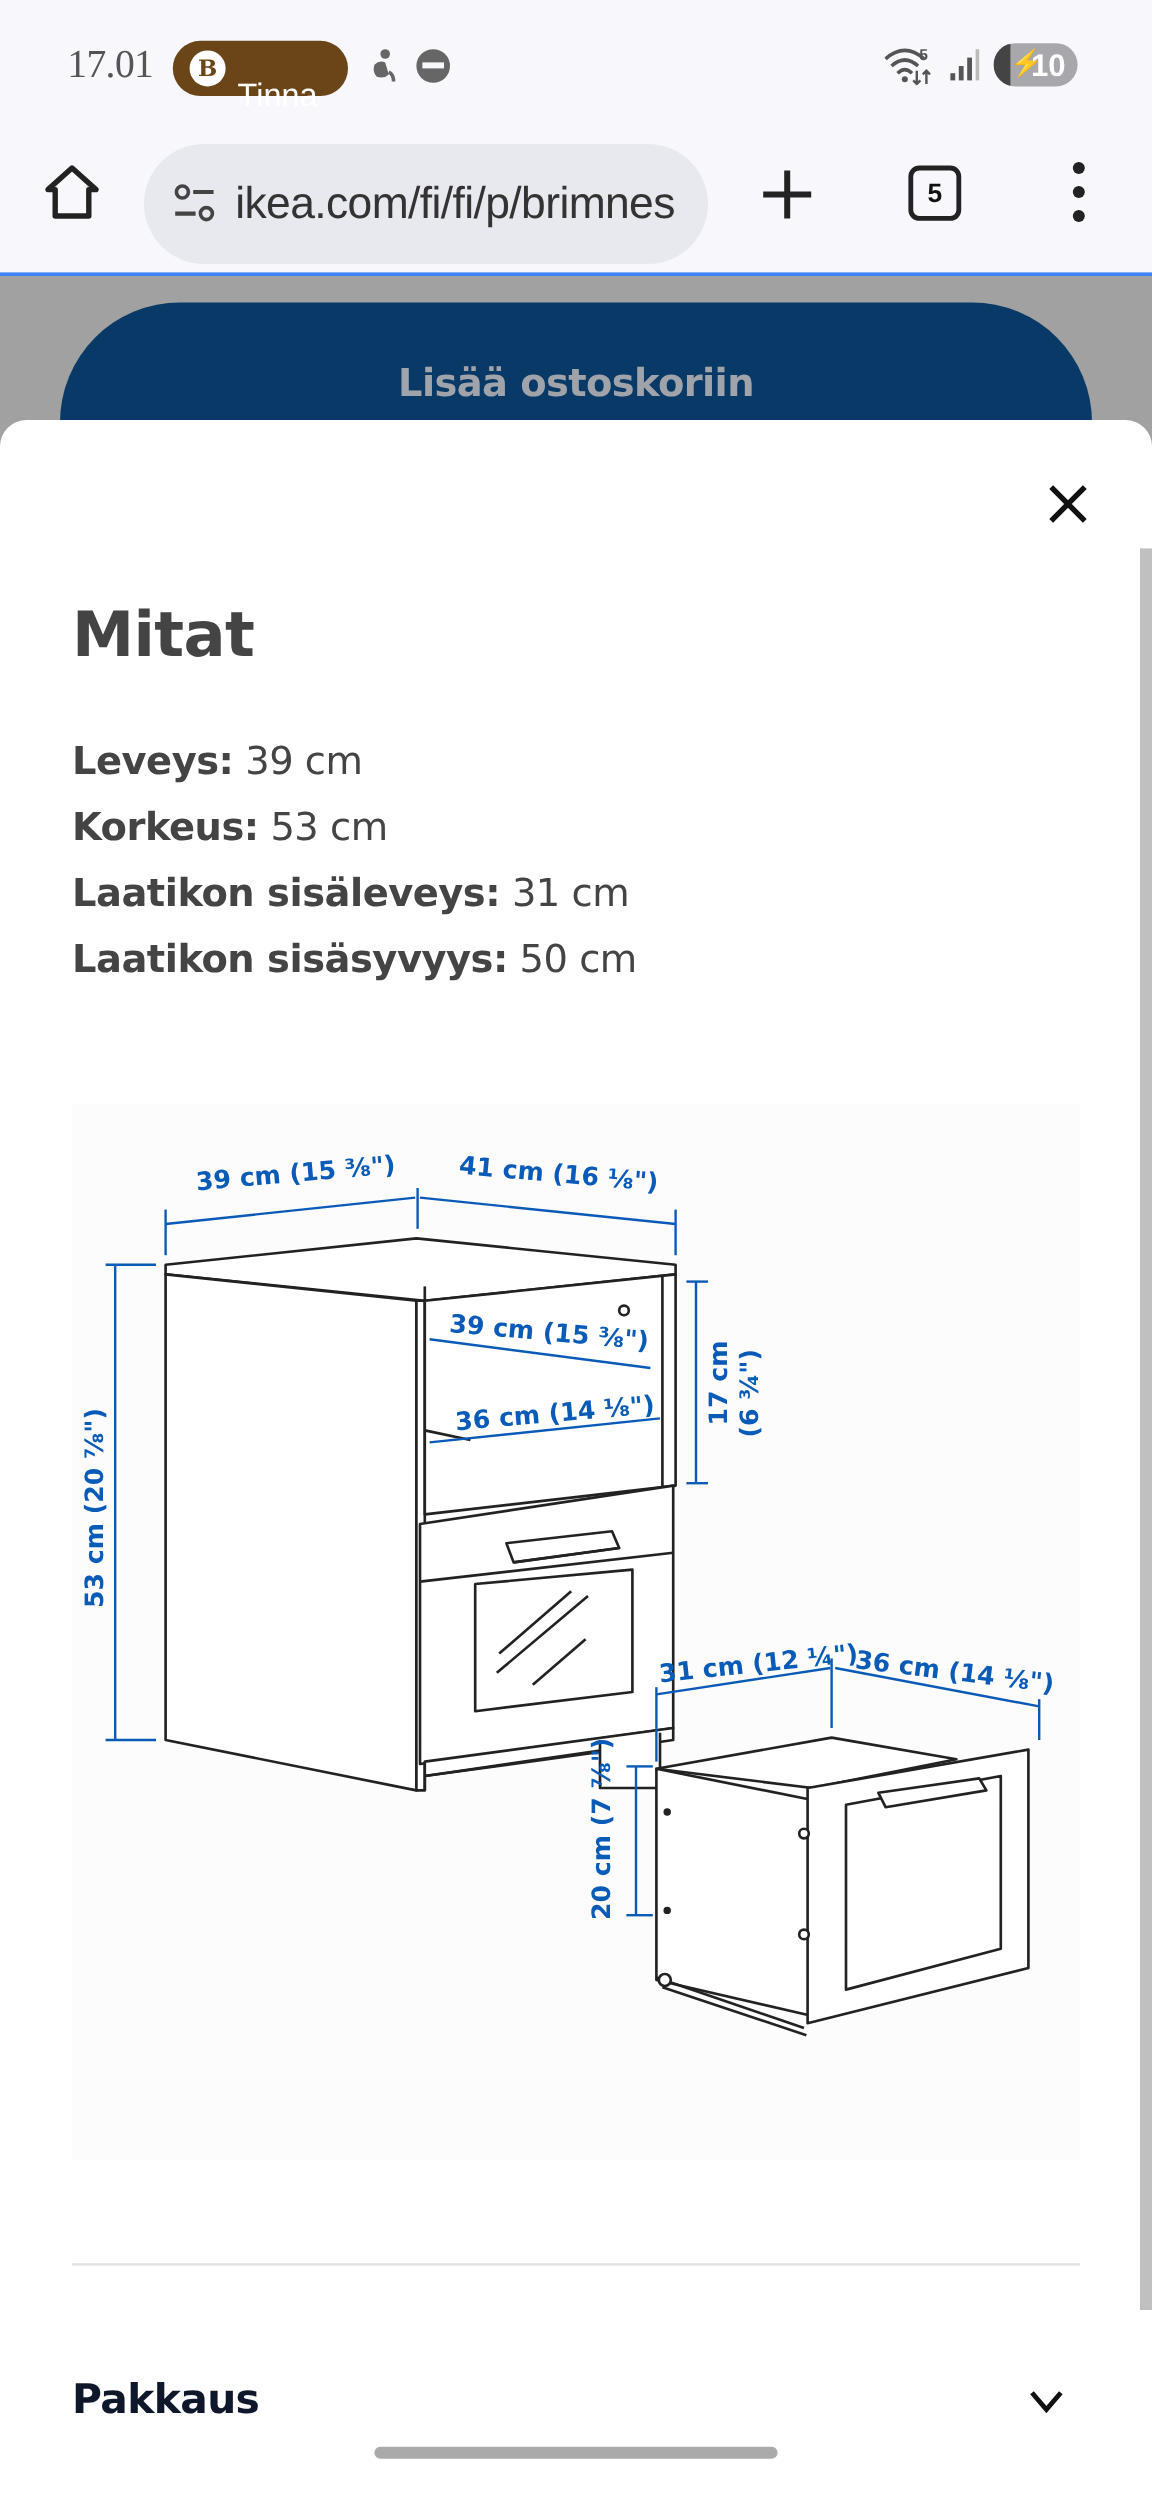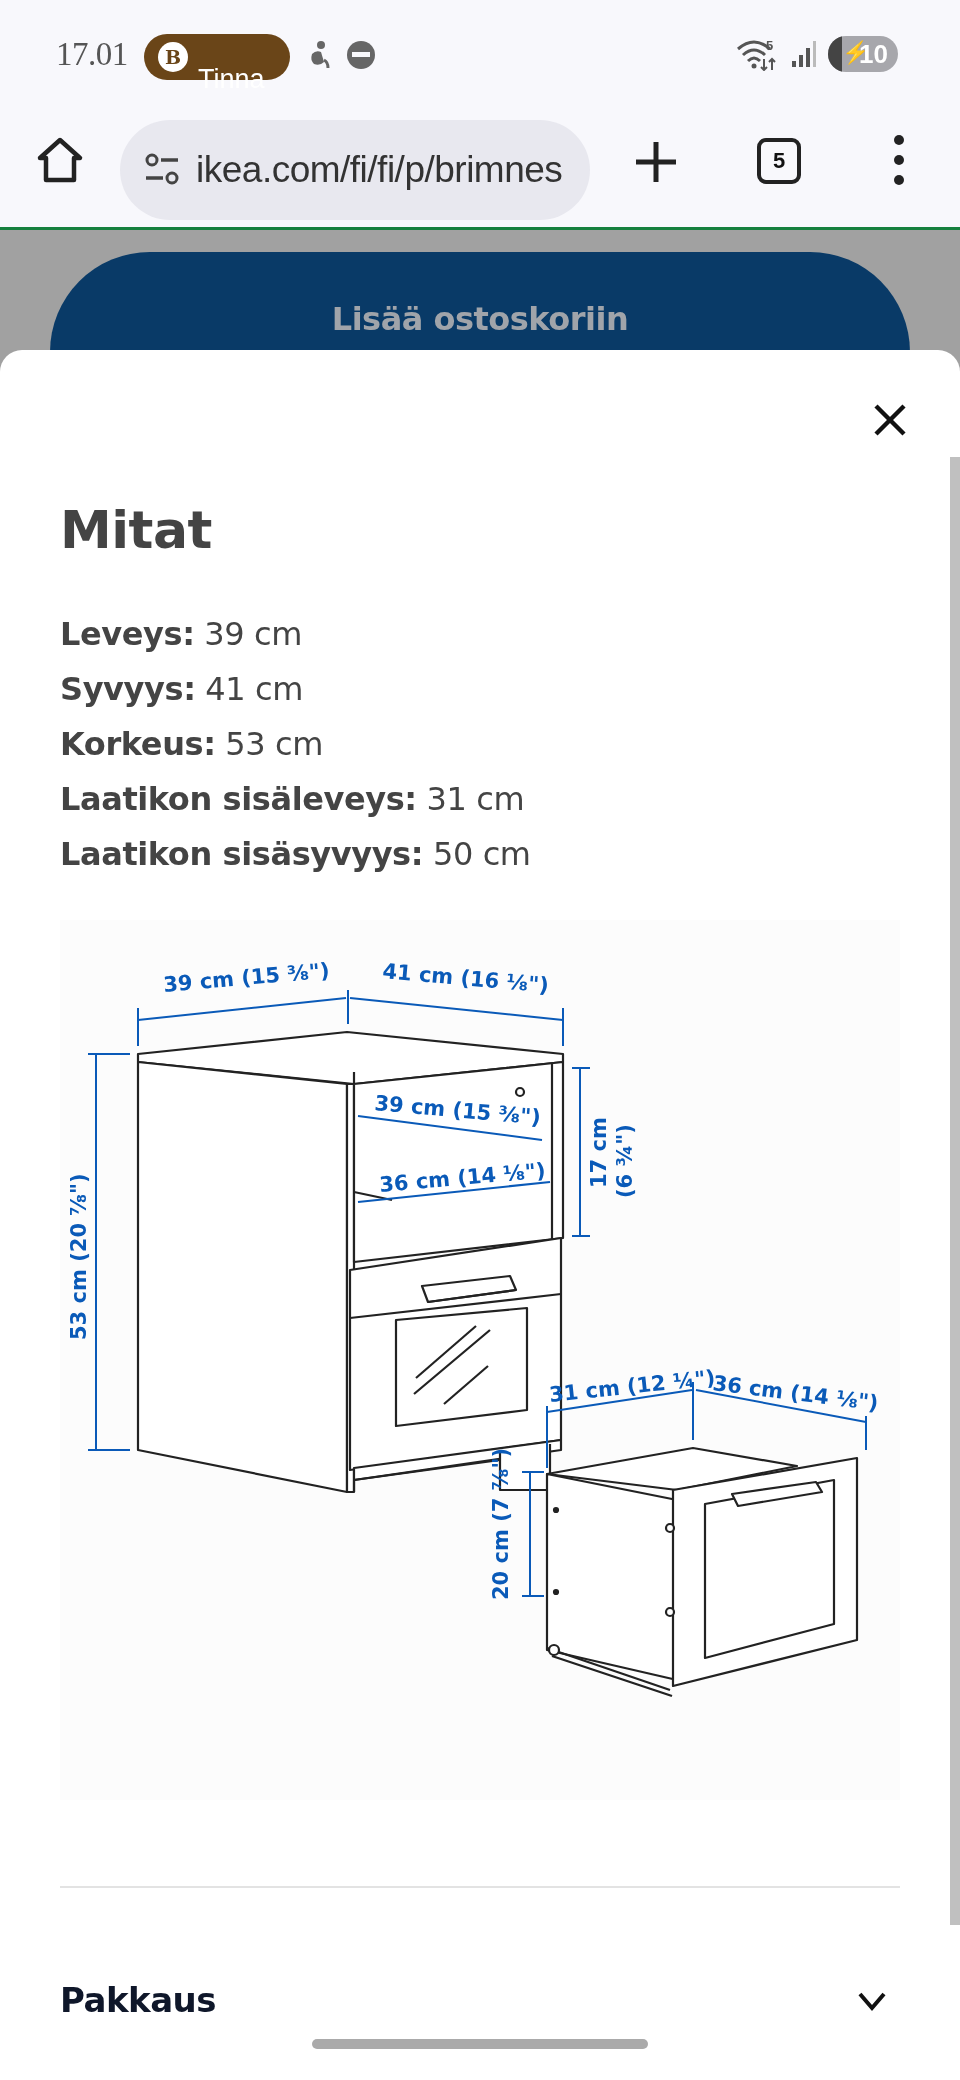--- a/index.html
+++ b/index.html
@@ -12,21 +12,21 @@
   .profile-pill { position: absolute; left: 144px; top: 34px; height: 46px; width: 146px; background: #6a4518; border-radius: 23px; display: flex; align-items: center; padding-left: 14px; }
   .profile-b { width: 30px; height: 30px; border-radius: 50%; background: #fff; color: #6a4518; font-weight: bold; font-size: 19px; display: flex; align-items: center; justify-content: center; font-family: "DejaVu Serif", serif; }
   .profile-name { color: #fff; font-size: 27px; margin-left: 10px; font-family: "Liberation Sans", sans-serif; margin-top: 44px; }
   .status-icons-left { position: absolute; left: 306px; top: 40px; display: flex; gap: 14px; align-items: center; }
   .status-icons-right { position: absolute; right: 62px; top: 36px; display: flex; gap: 10px; align-items: center; }
   .battery-pill { width: 70px; height: 36px; border-radius: 18px; background: #a7a7ac; color: #fff; font-weight: bold; font-size: 26px; display: flex; align-items: center; justify-content: flex-end; padding-right: 10px; position: relative; overflow: hidden; font-family: "Liberation Sans", sans-serif; }
   .battery-fill { position: absolute; left: 0; top: 0; width: 14px; height: 36px; background: #444; }
   .battery-bolt { position: absolute; left: 14px; top: 4px; font-size: 22px; }
 
   
-  .toolbar { position: absolute; top: 110px; left: 0; width: 960px; height: 120px; background: #f8f8fc; border-bottom: 3px solid #15803d; }
+  .toolbar { position: absolute; top: 110px; left: 0; width: 960px; height: 120px; background: #f8f8fc; border-bottom: 3px solid #3b82f6; }
   .home-btn { position: absolute; left: 34px; top: 24px; width: 52px; height: 52px; }
   .url-field { position: absolute; left: 120px; top: 0; width: 470px; height: 100px; background: #e8e8ef; border-radius: 50px; display: flex; align-items: center; padding-left: 22px; overflow: hidden; }
   .url-text { font-family: "Liberation Sans", sans-serif; font-size: 37px; color: #333; white-space: nowrap; margin-left: 14px; letter-spacing: -0.5px; }
   .new-tab-btn { position: absolute; left: 628px; top: 24px; width: 56px; height: 56px; }
   .tabs-btn { position: absolute; left: 757px; top: 28px; width: 44px; height: 46px; border: 4px solid #222; border-radius: 9px; display: flex; align-items: center; justify-content: center; font-size: 22px; font-weight: bold; font-family: "Liberation Sans", sans-serif; }
   .menu-btn { position: absolute; left: 884px; top: 22px; width: 30px; height: 56px; }
 
   
   .page-dim { position: absolute; top: 230px; left: 0; width: 960px; height: 1850px; background: #a1a1a1; }
   .add-cart-btn { position: absolute; top: 252px; left: 50px; width: 860px; height: 200px; background: #093a67; border-radius: 100px; display: flex; justify-content: center; padding-top: 48px; }
@@ -131,21 +131,20 @@
   <svg class="close-btn" viewBox="0 0 40 40">
     <line x1="6" y1="6" x2="34" y2="34" stroke="#111" stroke-width="4.5"></line>
     <line x1="34" y1="6" x2="6" y2="34" stroke="#111" stroke-width="4.5"></line>
   </svg>
   <div class="scrollbar"></div>
 
   <h1 class="sheet-title">Mitat</h1>
 
   <ul class="dim-list">
     <li class="dim-row"><span class="dim-label">Leveys:</span> <span>39 cm</span></li>
-    <li class="dim-row"><span class="dim-label">Syvyys:</span> <span>41 cm</span></li>
     <li class="dim-row"><span class="dim-label">Korkeus:</span> <span>53 cm</span></li>
     <li class="dim-row"><span class="dim-label">Laatikon sisäleveys:</span> <span>31 cm</span></li>
     <li class="dim-row"><span class="dim-label">Laatikon sisäsyvyys:</span> <span>50 cm</span></li>
   </ul>
 
   <div class="diagram">
     <svg width="840" height="880" viewBox="0 0 840 880">
       <g stroke="#222" stroke-width="2.2" fill="#fff" stroke-linejoin="round">
 
         <path d="M78 134 L287 112 L503 134 L503 142 L294 164 L78 142 Z"></path>

